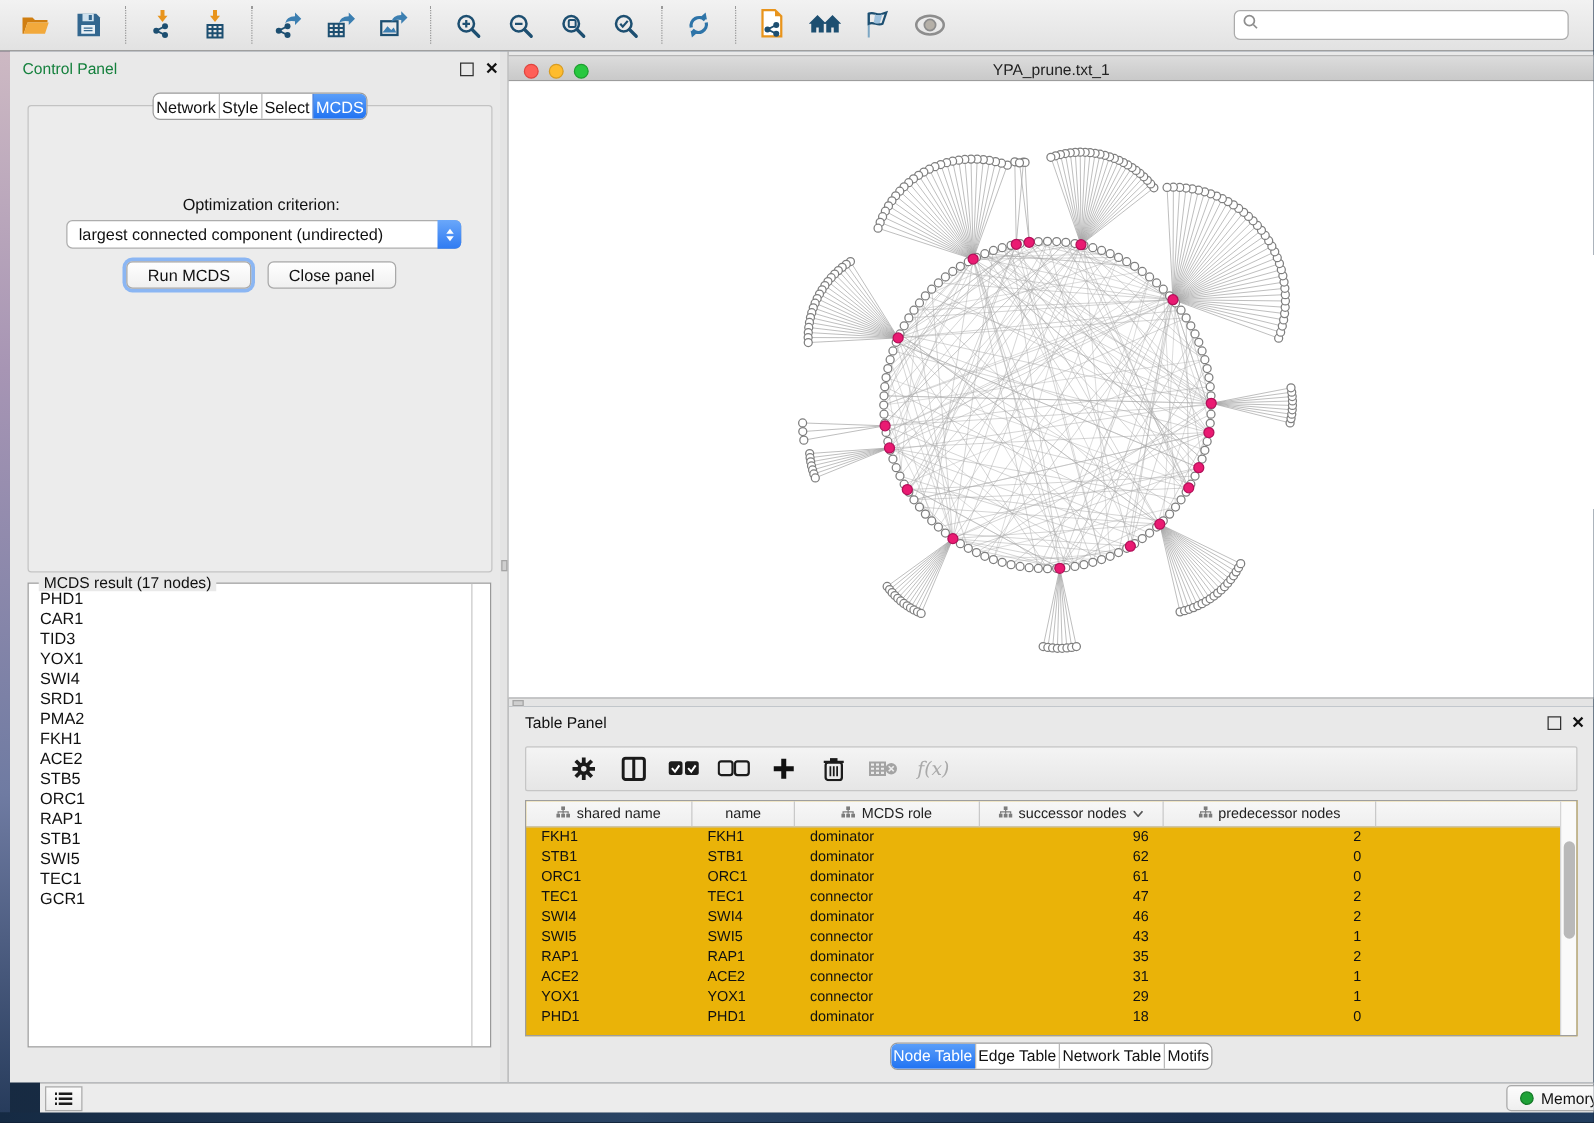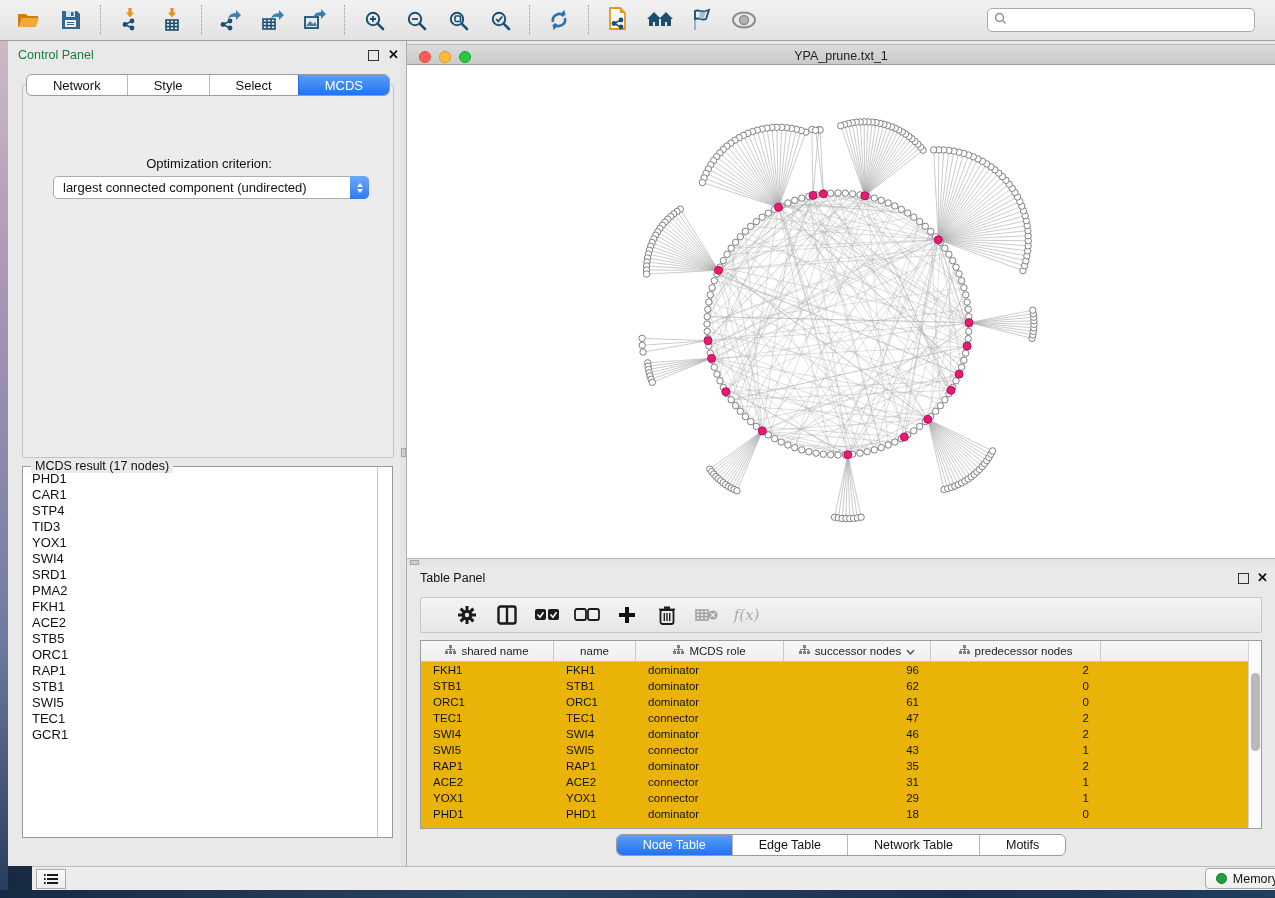--- a/index.html
+++ b/index.html
@@ -34,21 +34,21 @@
   
   #control-panel { left:8px; top:41px; width:392px; height:825px; background:#e9e9e9; }
   .panel-title-row { position:relative; height:26px; }
   .panel-title { position:absolute; left:10px; top:7px; font-size:12.5px; color:#15803d; }
   .panel-float { position:absolute; width:11px; height:11px; border:1.5px solid #333; top:9px; }
   .panel-close { position:absolute; top:7px; font-size:13px; font-weight:bold; color:#111; line-height:13px; }
   #cp-float { left:360px; } #cp-close { left:380px; }
 
   .seg-tabs { display:flex; border:1px solid #9c9c9c; border-radius:6px; overflow:hidden;
     background:#fff; height:22px; }
-  .seg-tab { padding:3px 26px; font-size:13px; color:#111; border-left:1px solid #b9b9b9;
+  .seg-tab { padding:3px 2px; font-size:13px; color:#111; border-left:1px solid #b9b9b9;
     display:flex; align-items:center; white-space:nowrap; }
   .seg-tab:first-child { border-left:none; }
   .seg-tab.selected { background:linear-gradient(#5a9ef9,#2173f2); color:#fff;
     border-left-color:#2a6cd8; }
   #cp-tabs-row { position:absolute; left:14px; top:33px; width:372px; display:flex;
     justify-content:center; z-index:2; }
 
   #cp-content-box { left:14px; top:43px; width:372px; height:374px; background:#ececec;
     border:1px solid #c3c3c3; border-radius:3px; }
   #opt-label { position:absolute; left:0; top:71px; width:372px; text-align:center;
@@ -342,27 +342,30 @@
       </div>
     <div class="abs" id="cp-content-box">
       <div id="opt-label">Optimization criterion:</div>
       <div id="criterion-select">
         <span class="sel-text">largest connected component (undirected)</span>
         <span class="sel-arrows">
           <span class="tri-up"></span>
             <span class="tri-down"></span>
         </span>
       </div>
+      <div id="cp-buttons">
+        <div class="mac-btn" id="run-mcds-btn">Run MCDS</div>
+        <div class="mac-btn" id="close-panel-btn">Close panel</div>
+      </div>
     </div>
     <div class="abs" id="mcds-fieldset">
       <span id="mcds-legend">MCDS result (17 nodes)</span>
       <div id="mcds-list">
           <div class="mcds-item">PHD1</div>
           <div class="mcds-item">CAR1</div>
-          <div class="mcds-item">STP4</div>
           <div class="mcds-item">TID3</div>
           <div class="mcds-item">YOX1</div>
           <div class="mcds-item">SWI4</div>
           <div class="mcds-item">SRD1</div>
           <div class="mcds-item">PMA2</div>
           <div class="mcds-item">FKH1</div>
           <div class="mcds-item">ACE2</div>
           <div class="mcds-item">STB5</div>
           <div class="mcds-item">ORC1</div>
           <div class="mcds-item">RAP1</div>

